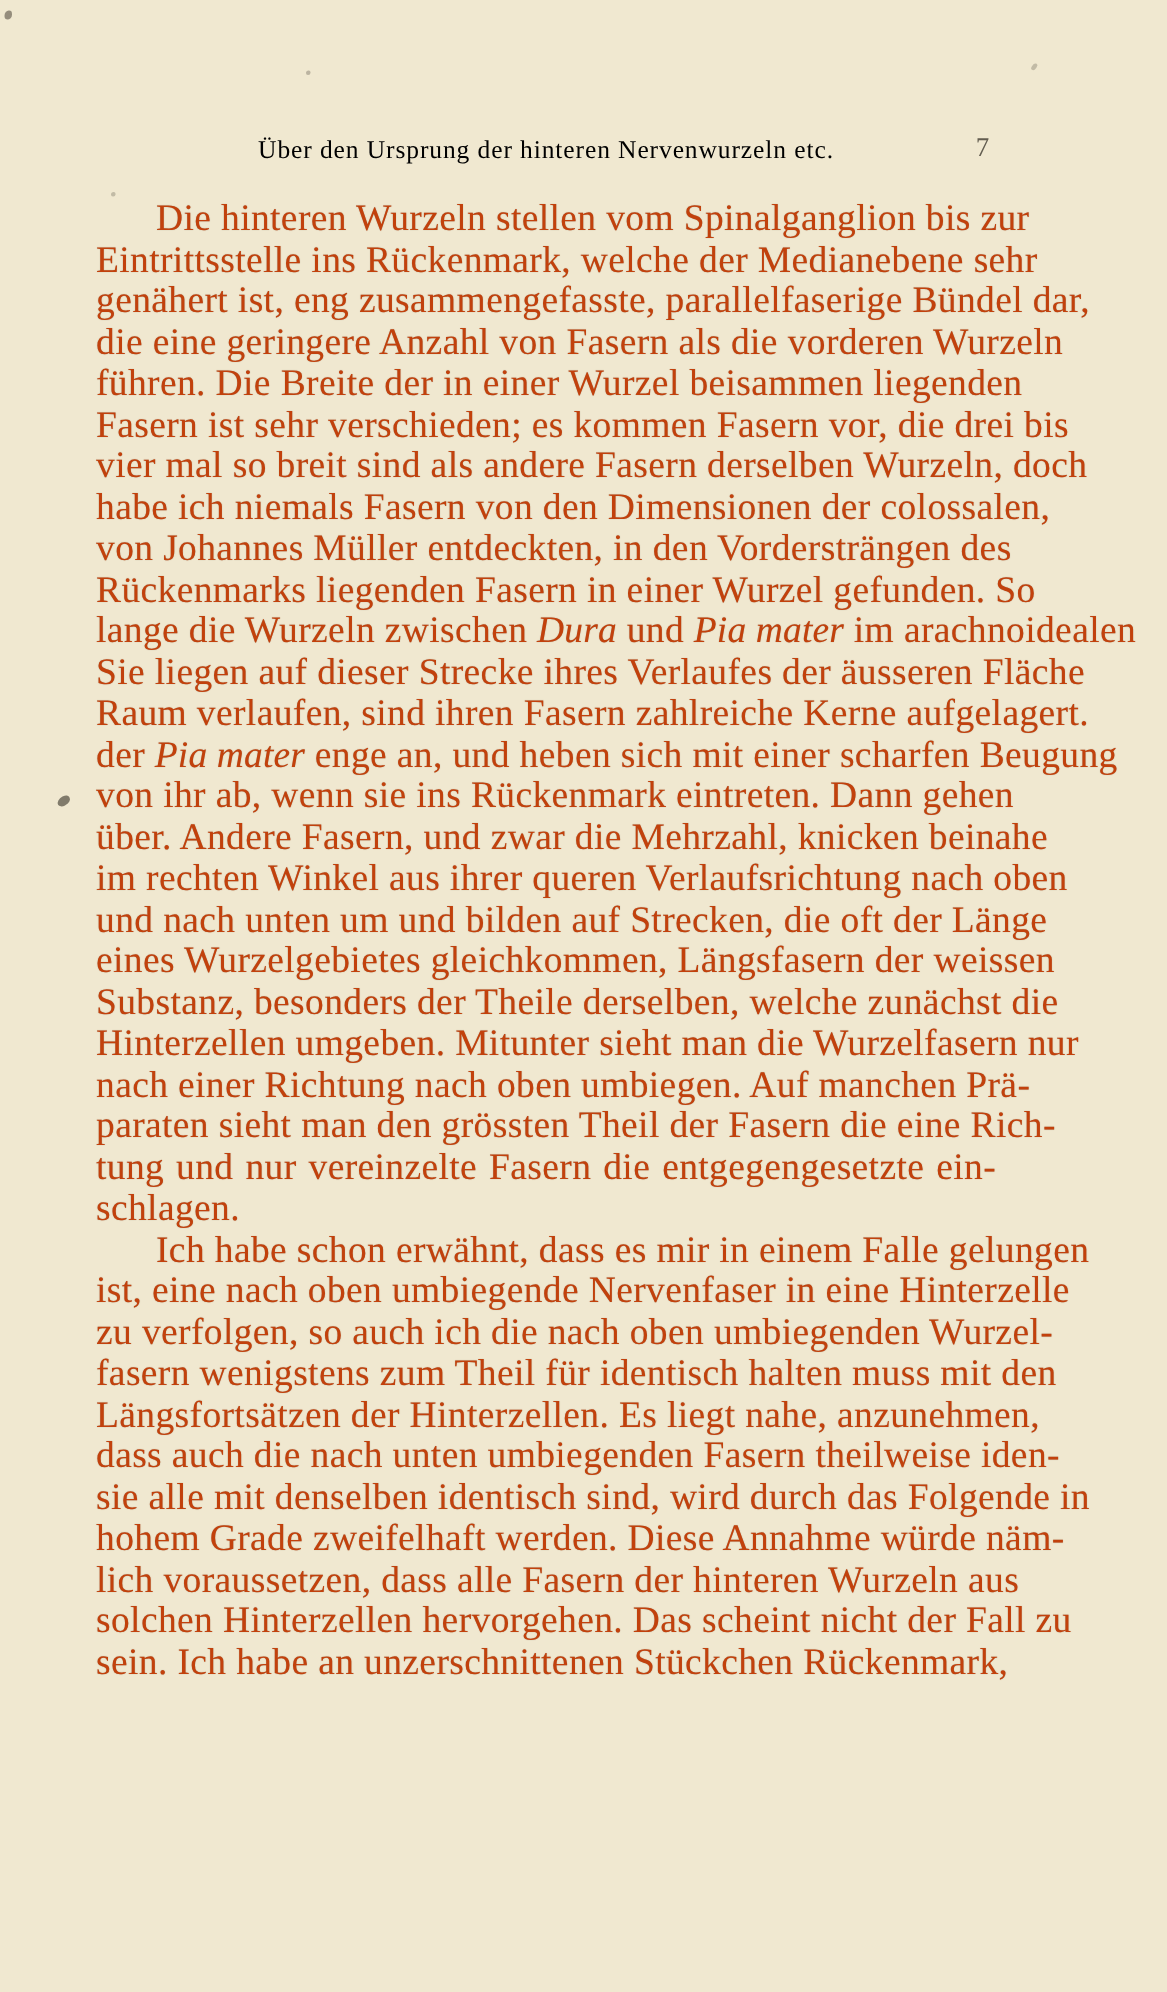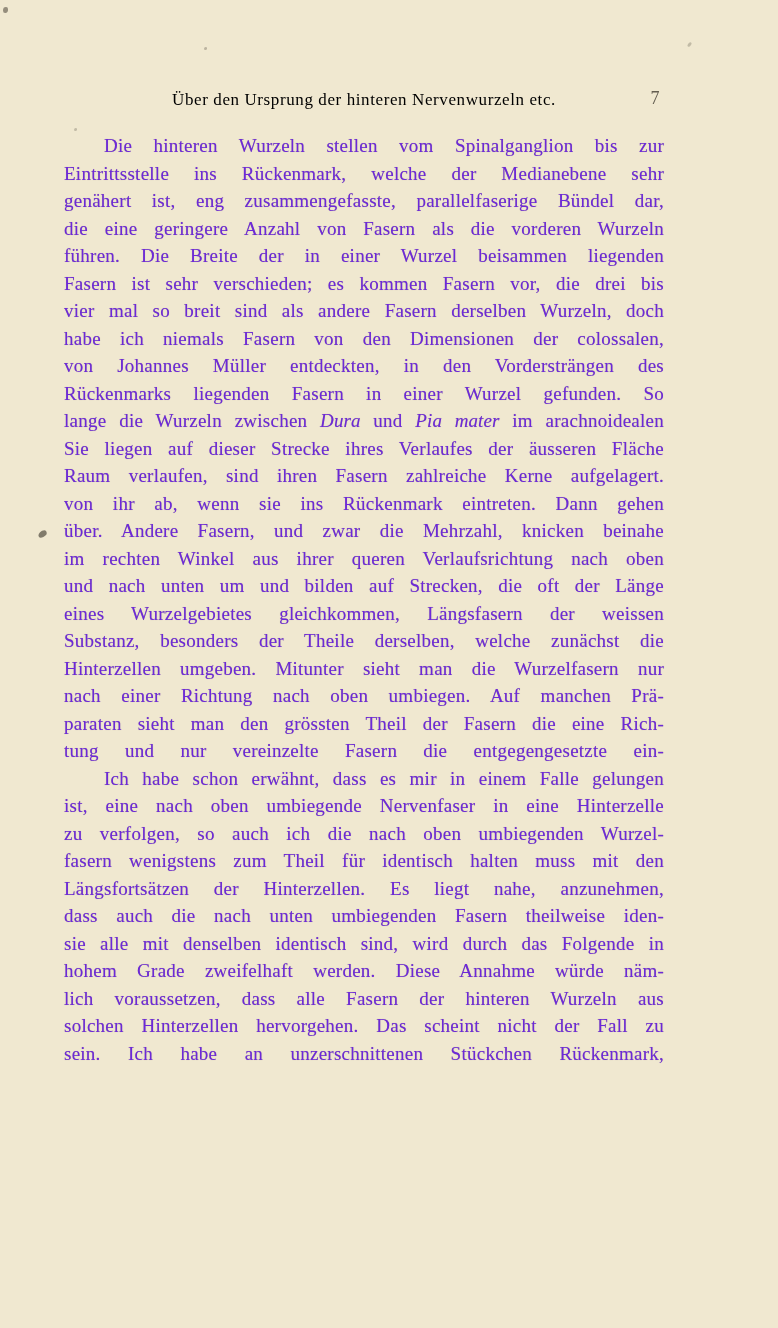--- a/index.html
+++ b/index.html
@@ -33,22 +33,22 @@
   .page-number {
     position: absolute;
     top: 88px; left: 640px; width: 30px;
     text-align: center;
     font-size: 18px;
     color: #635d50;
   }
   .body-text {
     position: absolute;
     top: 132px; left: 64px; width: 600px;
-    color: #6d28d9;
-    font-size: 19px;
+    color: #c2410c;
+    font-size: 25px;
     letter-spacing: 0.25px;
   }
   .line {
     height: 27.5px;
     line-height: 27.5px;
     text-align: justify;
     text-align-last: justify;
     white-space: nowrap;
     overflow: visible;
     text-shadow: 0 0 0.7px rgba(92,86,74,0.45);
@@ -88,30 +88,32 @@
     <div class="line">die eine geringere Anzahl von Fasern als die vorderen Wurzeln</div>
     <div class="line">führen. Die Breite der in einer Wurzel beisammen liegenden</div>
     <div class="line">Fasern ist sehr verschieden; es kommen Fasern vor, die drei bis</div>
     <div class="line">vier mal so breit sind als andere Fasern derselben Wurzeln, doch</div>
     <div class="line">habe ich niemals Fasern von den Dimensionen der colossalen,</div>
     <div class="line">von Johannes Müller entdeckten, in den Vordersträngen des</div>
     <div class="line">Rückenmarks liegenden Fasern in einer Wurzel gefunden. So</div>
     <div class="line">lange die Wurzeln zwischen <i>Dura</i> und <i>Pia mater</i> im arachnoidealen</div>
     <div class="line">Sie liegen auf dieser Strecke ihres Verlaufes der äusseren Fläche</div>
     <div class="line">Raum verlaufen, sind ihren Fasern zahlreiche Kerne aufgelagert.</div>
+    <div class="line">der <i>Pia mater</i> enge an, und heben sich mit einer scharfen Beugung</div>
     <div class="line">von ihr ab, wenn sie ins Rückenmark eintreten. Dann gehen</div>
     <div class="line">über. Andere Fasern, und zwar die Mehrzahl, knicken beinahe</div>
     <div class="line">im rechten Winkel aus ihrer queren Verlaufsrichtung nach oben</div>
     <div class="line">und nach unten um und bilden auf Strecken, die oft der Länge</div>
     <div class="line">eines Wurzelgebietes gleichkommen, Längsfasern der weissen</div>
     <div class="line">Substanz, besonders der Theile derselben, welche zunächst die</div>
     <div class="line">Hinterzellen umgeben. Mitunter sieht man die Wurzelfasern nur</div>
     <div class="line">nach einer Richtung nach oben umbiegen. Auf manchen Prä-</div>
     <div class="line">paraten sieht man den grössten Theil der Fasern die eine Rich-</div>
     <div class="line">tung und nur vereinzelte Fasern die entgegengesetzte ein-</div>
+    <div class="line">schlagen.</div>
     <div class="line indent">Ich habe schon erwähnt, dass es mir in einem Falle gelungen</div>
     <div class="line">ist, eine nach oben umbiegende Nervenfaser in eine Hinterzelle</div>
     <div class="line">zu verfolgen, so auch ich die nach oben umbiegenden Wurzel-</div>
     <div class="line">fasern wenigstens zum Theil für identisch halten muss mit den</div>
     <div class="line">Längsfortsätzen der Hinterzellen. Es liegt nahe, anzunehmen,</div>
     <div class="line">dass auch die nach unten umbiegenden Fasern theilweise iden-</div>
     <div class="line">sie alle mit denselben identisch sind, wird durch das Folgende in</div>
     <div class="line">hohem Grade zweifelhaft werden. Diese Annahme würde näm-</div>
     <div class="line">lich voraussetzen, dass alle Fasern der hinteren Wurzeln aus</div>
     <div class="line">solchen Hinterzellen hervorgehen. Das scheint nicht der Fall zu</div>

